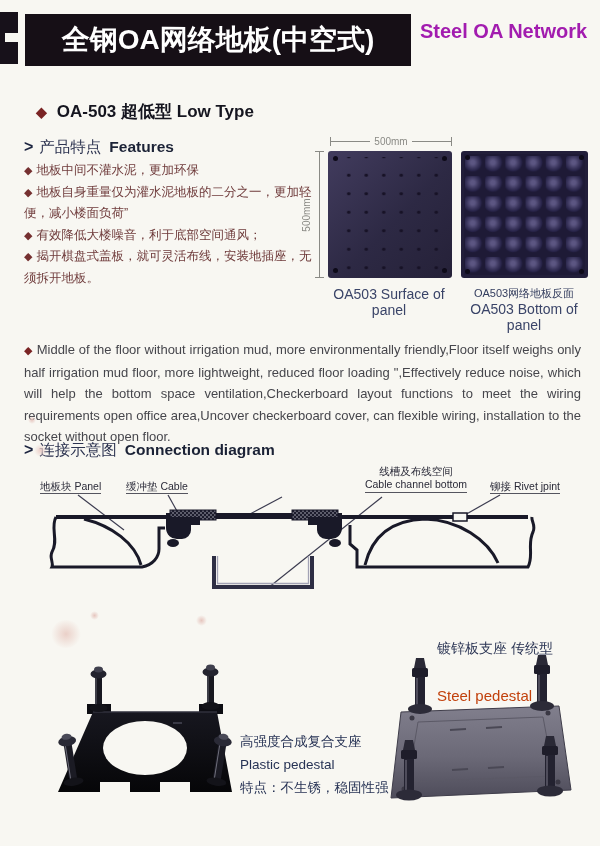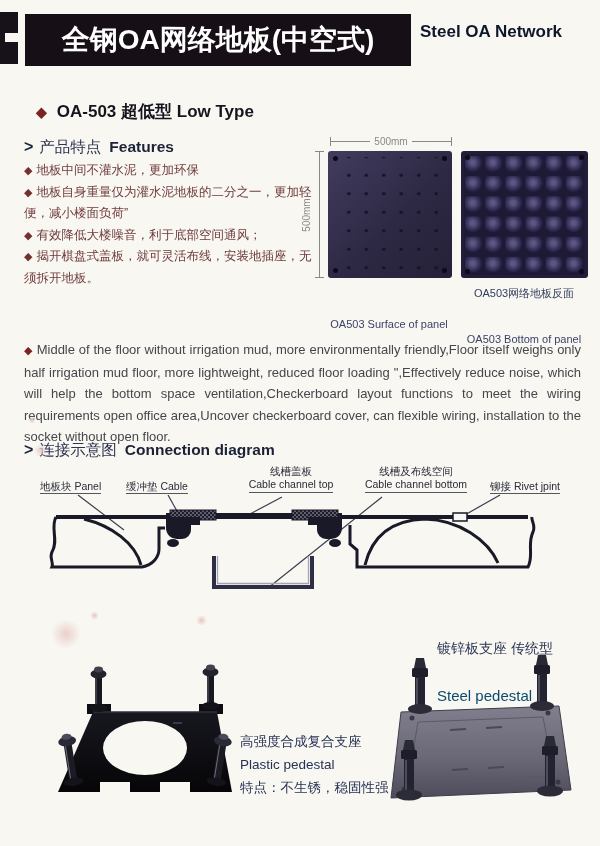--- a/index.html
+++ b/index.html
@@ -5,21 +5,21 @@
   html,body{margin:0;padding:0;}
   body{font-family:"Liberation Sans",sans-serif;background:#e8e8e6;}
   .page{position:relative;width:600px;height:846px;margin:0 auto;background:#f8f7f2;overflow:hidden;}
 
   
   .corner-mark{position:absolute;left:0;top:12px;width:18px;height:52px;background:#17111a;}
   .corner-mark .notch{position:absolute;right:0;top:21px;width:13px;height:9px;background:#f8f7f2;}
   .header-bar{position:absolute;left:25px;top:14px;width:386px;height:52px;background:#160f16;
               display:flex;align-items:center;justify-content:center;}
   .header-bar .cn{color:#ffffff;font-weight:bold;font-size:28px;letter-spacing:0px;white-space:nowrap;}
-  .header-en{position:absolute;left:420px;top:21px;font-weight:bold;font-size:17px;line-height:21px;color:#0f172a;}
+  .header-en{position:absolute;left:420px;top:21px;font-weight:bold;font-size:20px;line-height:21px;color:#a21caf;}
 
   
   .model-title{position:absolute;left:36px;top:100px;font-size:17px;font-weight:bold;color:#15151f;}
   .model-title .dia{color:#7a2424;font-size:14px;margin-right:10px;}
   .sec-head{position:absolute;font-size:15.5px;color:#222a44;}
   .sec-head .arr{font-weight:bold;font-size:16px;color:#1d2540;margin-right:6px;}
   .sec-head .cn{font-family:"Liberation Serif",serif;color:#2c3350;}
   .sec-head .en{font-weight:bold;color:#1b2236;margin-left:8px;}
   .feat-head{left:24px;top:137px;}
   .conn-head{left:24px;top:440px;}
@@ -46,21 +46,21 @@
   .panel-front .dots{position:absolute;inset:6px;
       background-image:radial-gradient(circle,#171226 1.4px,transparent 2px);
       background-size:17.5px 18.5px;background-position:6px 9px;}
   .panel-back{left:461px;top:151px;width:127px;height:127px;background:#221e3a;}
   .panel-back .bumps{position:absolute;inset:3px;
       background-image:radial-gradient(circle at 38% 32%,#5c5682 2px,#3a355c 6px,#272348 8.5px,#1e1a36 9.5px);
       background-size:20.2px 20.2px;background-position:1px 2px;}
   .screw{position:absolute;width:5px;height:5px;border-radius:50%;background:#0d0a18;}
   .caption{position:absolute;text-align:center;color:#333d5e;}
   .caption .c1{font-size:11px;}
-  .caption .c2{font-size:11px;color:#3a4468;margin-top:32px;}
+  .caption .c2{font-size:14px;color:#3a4468;}
   .cap-front{left:316px;top:286px;width:146px;}
   .cap-back{left:453px;top:286px;width:142px;}
 
   
   .en-par{position:absolute;left:24px;top:339px;width:557px;font-size:13px;line-height:21.5px;
           color:#46464c;text-align:justify;}
   .en-par .dia{color:#7a2424;font-size:11px;margin-right:4px;}
 
   
   .diagram{position:absolute;left:20px;top:464px;width:560px;height:138px;}
@@ -72,21 +72,21 @@
   .lbl-panel{left:20px;top:16px;}
   .lbl-gasket{left:106px;top:16px;}
   .lbl-ctop{left:212px;top:1px;width:118px;}
   .lbl-cbot{left:326px;top:1px;width:140px;}
   .lbl-rivet{left:470px;top:16px;}
 
   
   .ped-photo{position:absolute;}
   .plastic-text{position:absolute;left:240px;top:730px;font-size:13.5px;line-height:23px;color:#263254;}
   .steel-lbl-cn{position:absolute;left:437px;top:640px;font-size:14px;color:#2b3554;z-index:3;}
-  .steel-lbl-en{position:absolute;left:437px;top:687px;font-size:15px;color:#0c4a6e;z-index:3;}
+  .steel-lbl-en{position:absolute;left:437px;top:687px;font-size:15px;color:#c2410c;z-index:3;}
 
   
   .stain{position:absolute;border-radius:50%;pointer-events:none;}
   .s1{left:50px;top:620px;width:32px;height:28px;background:radial-gradient(circle,#ead0c8 0%,rgba(234,208,200,0) 70%);}
   .s2{left:90px;top:611px;width:9px;height:9px;background:radial-gradient(circle,#e6c6bf 0%,rgba(230,198,191,0) 70%);}
   .s3{left:196px;top:615px;width:11px;height:11px;background:radial-gradient(circle,#e6c6bf 0%,rgba(230,198,191,0) 70%);}
   .s4{left:34px;top:444px;width:13px;height:13px;background:radial-gradient(circle,#eccfc9 0%,rgba(236,207,201,0) 70%);}
   .s5{left:28px;top:416px;width:8px;height:8px;background:radial-gradient(circle,#e6c6bf 0%,rgba(230,198,191,0) 70%);}
 </style>
 </head>
@@ -211,24 +211,20 @@
 
       <path d="M194,92 L194,123 L292,123 L292,92" stroke="#2e2e44" stroke-width="4" fill="none"></path>
       <path d="M197.5,92 L197.5,119.5 L288.5,119.5 L288.5,92" stroke="#a3a3b5" stroke-width="1.3" fill="none"></path>
     </svg>
     <div class="dlabel lbl-panel">
       <span class="u"><span>地板块</span>&nbsp;<span>Panel</span></span>
     </div>
     <div class="dlabel lbl-gasket">
       <span class="u"><span>缓冲垫</span>&nbsp;<span>Cable</span></span>
     </div>
-    <div class="dlabel two lbl-ctop">
-      <span>线槽盖板</span><br>
-      <span class="u">Cable channel top</span>
-    </div>
     <div class="dlabel two lbl-cbot">
       <span>线槽及布线空间</span><br>
       <span class="u">Cable channel bottom</span>
     </div>
     <div class="dlabel lbl-rivet">
       <span class="u"><span>铆接</span>&nbsp;<span>Rivet jpint</span></span>
     </div>
   </div>
 
   <div class="stain s1"></div>

